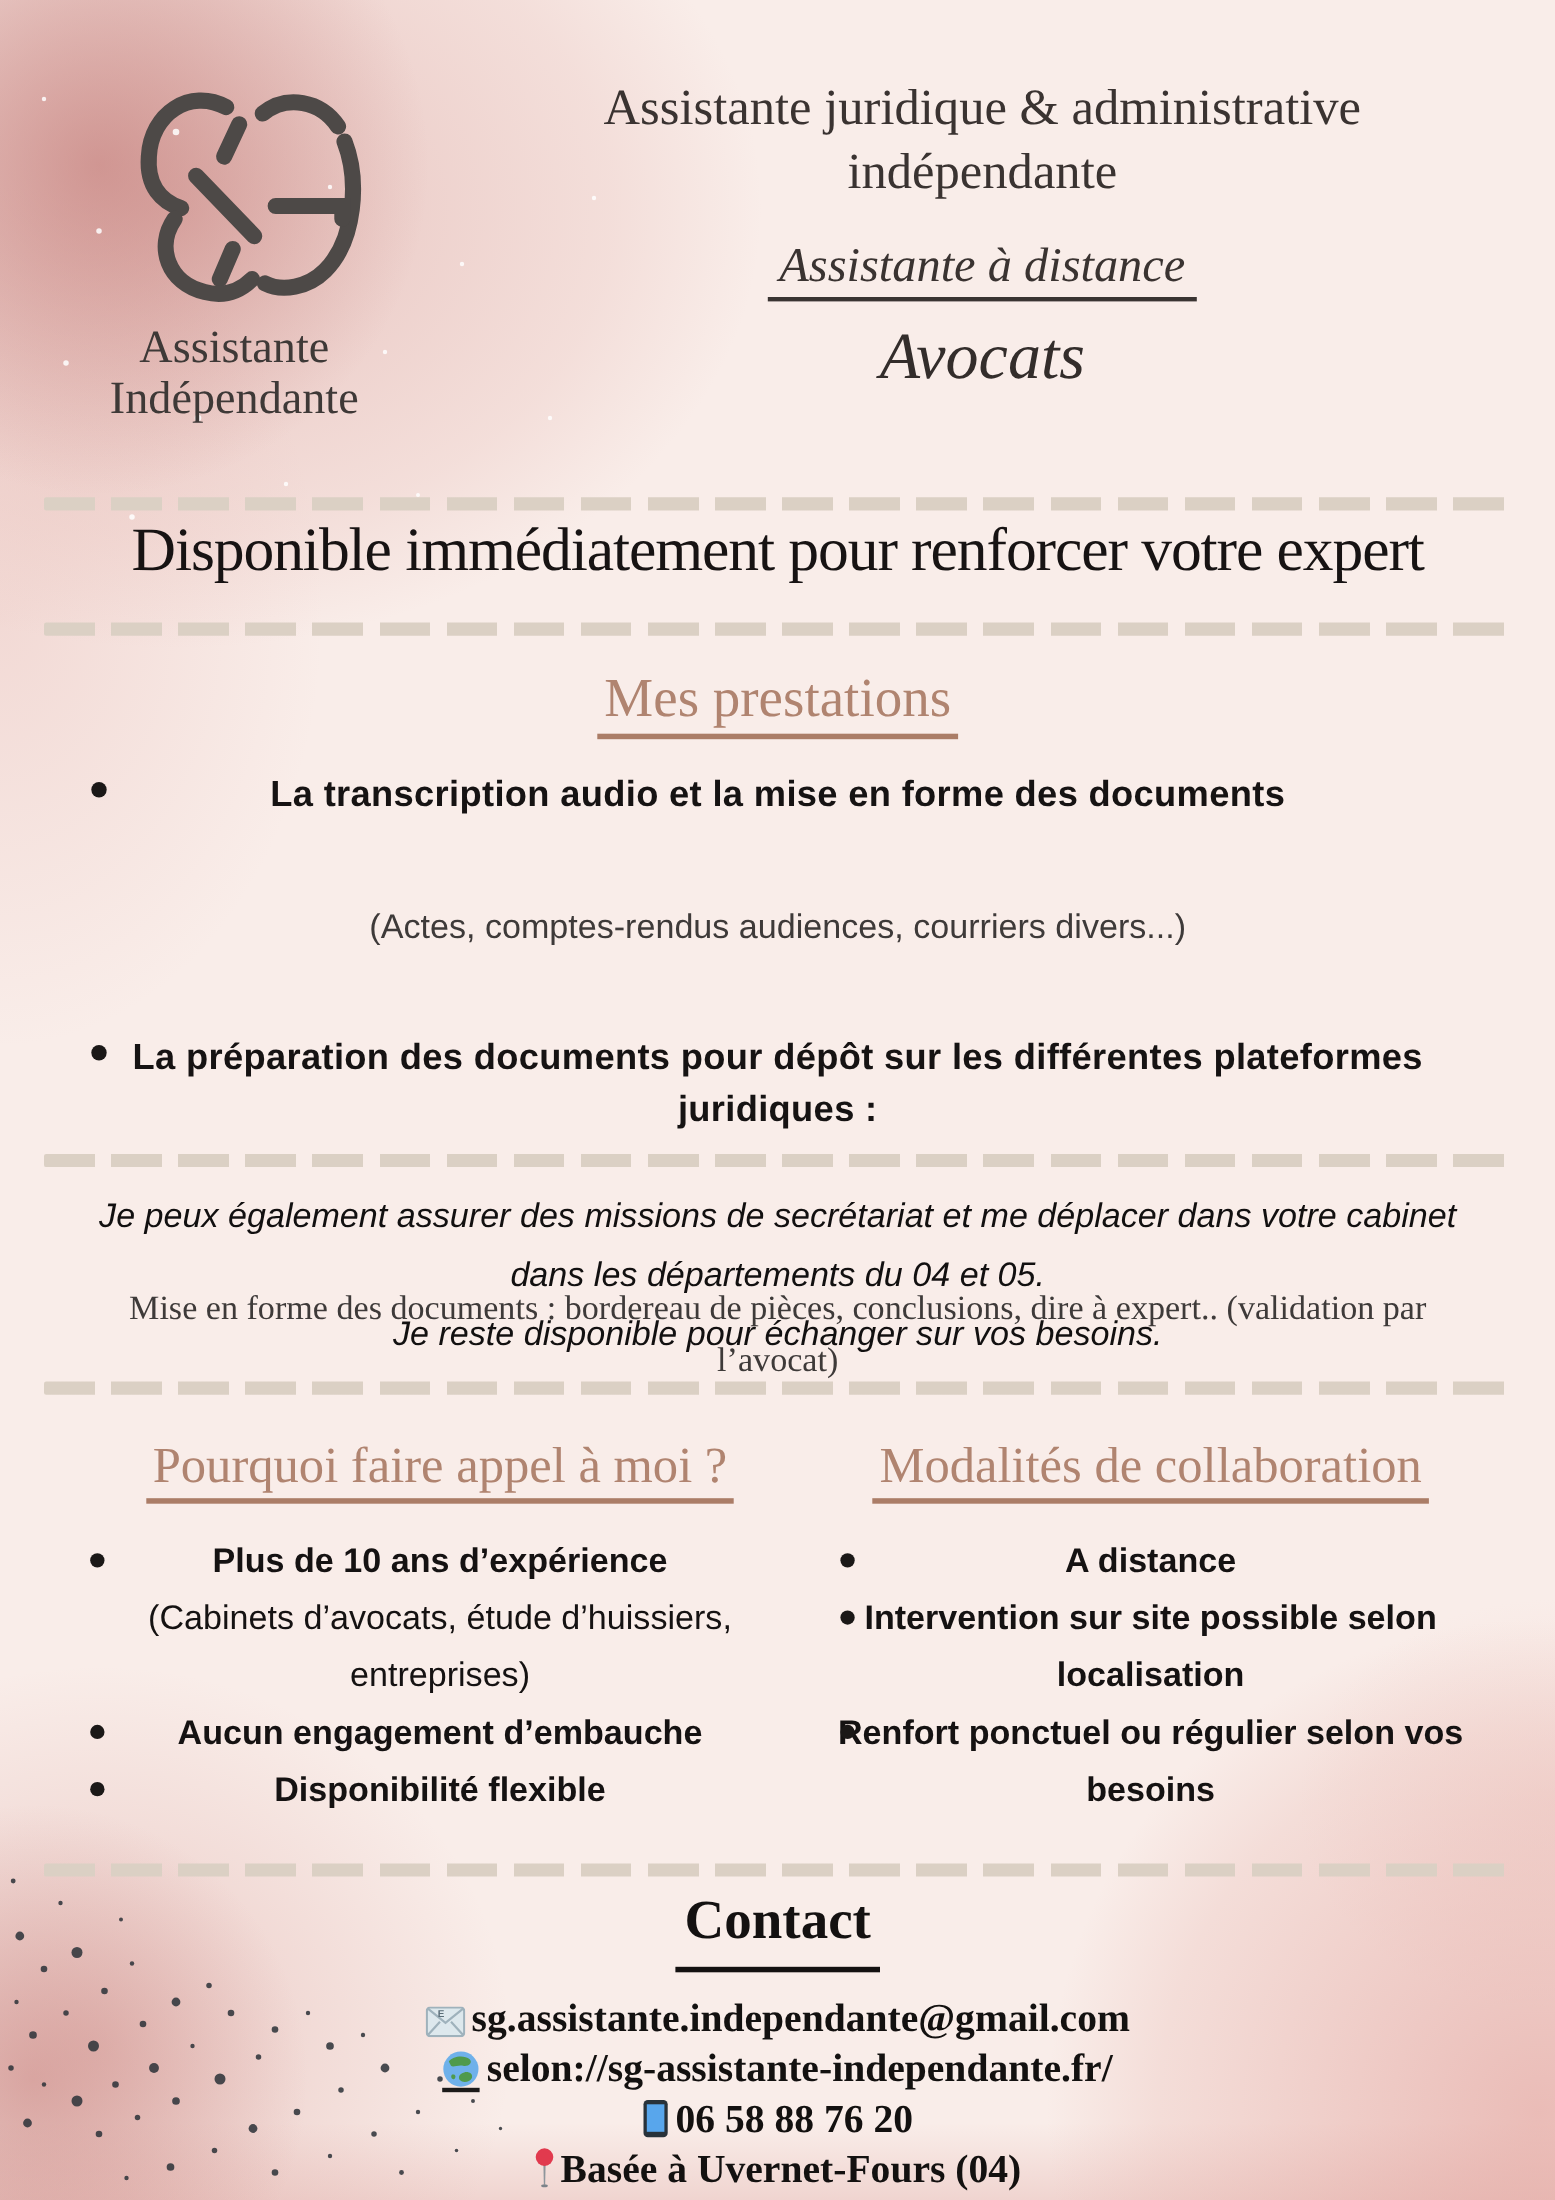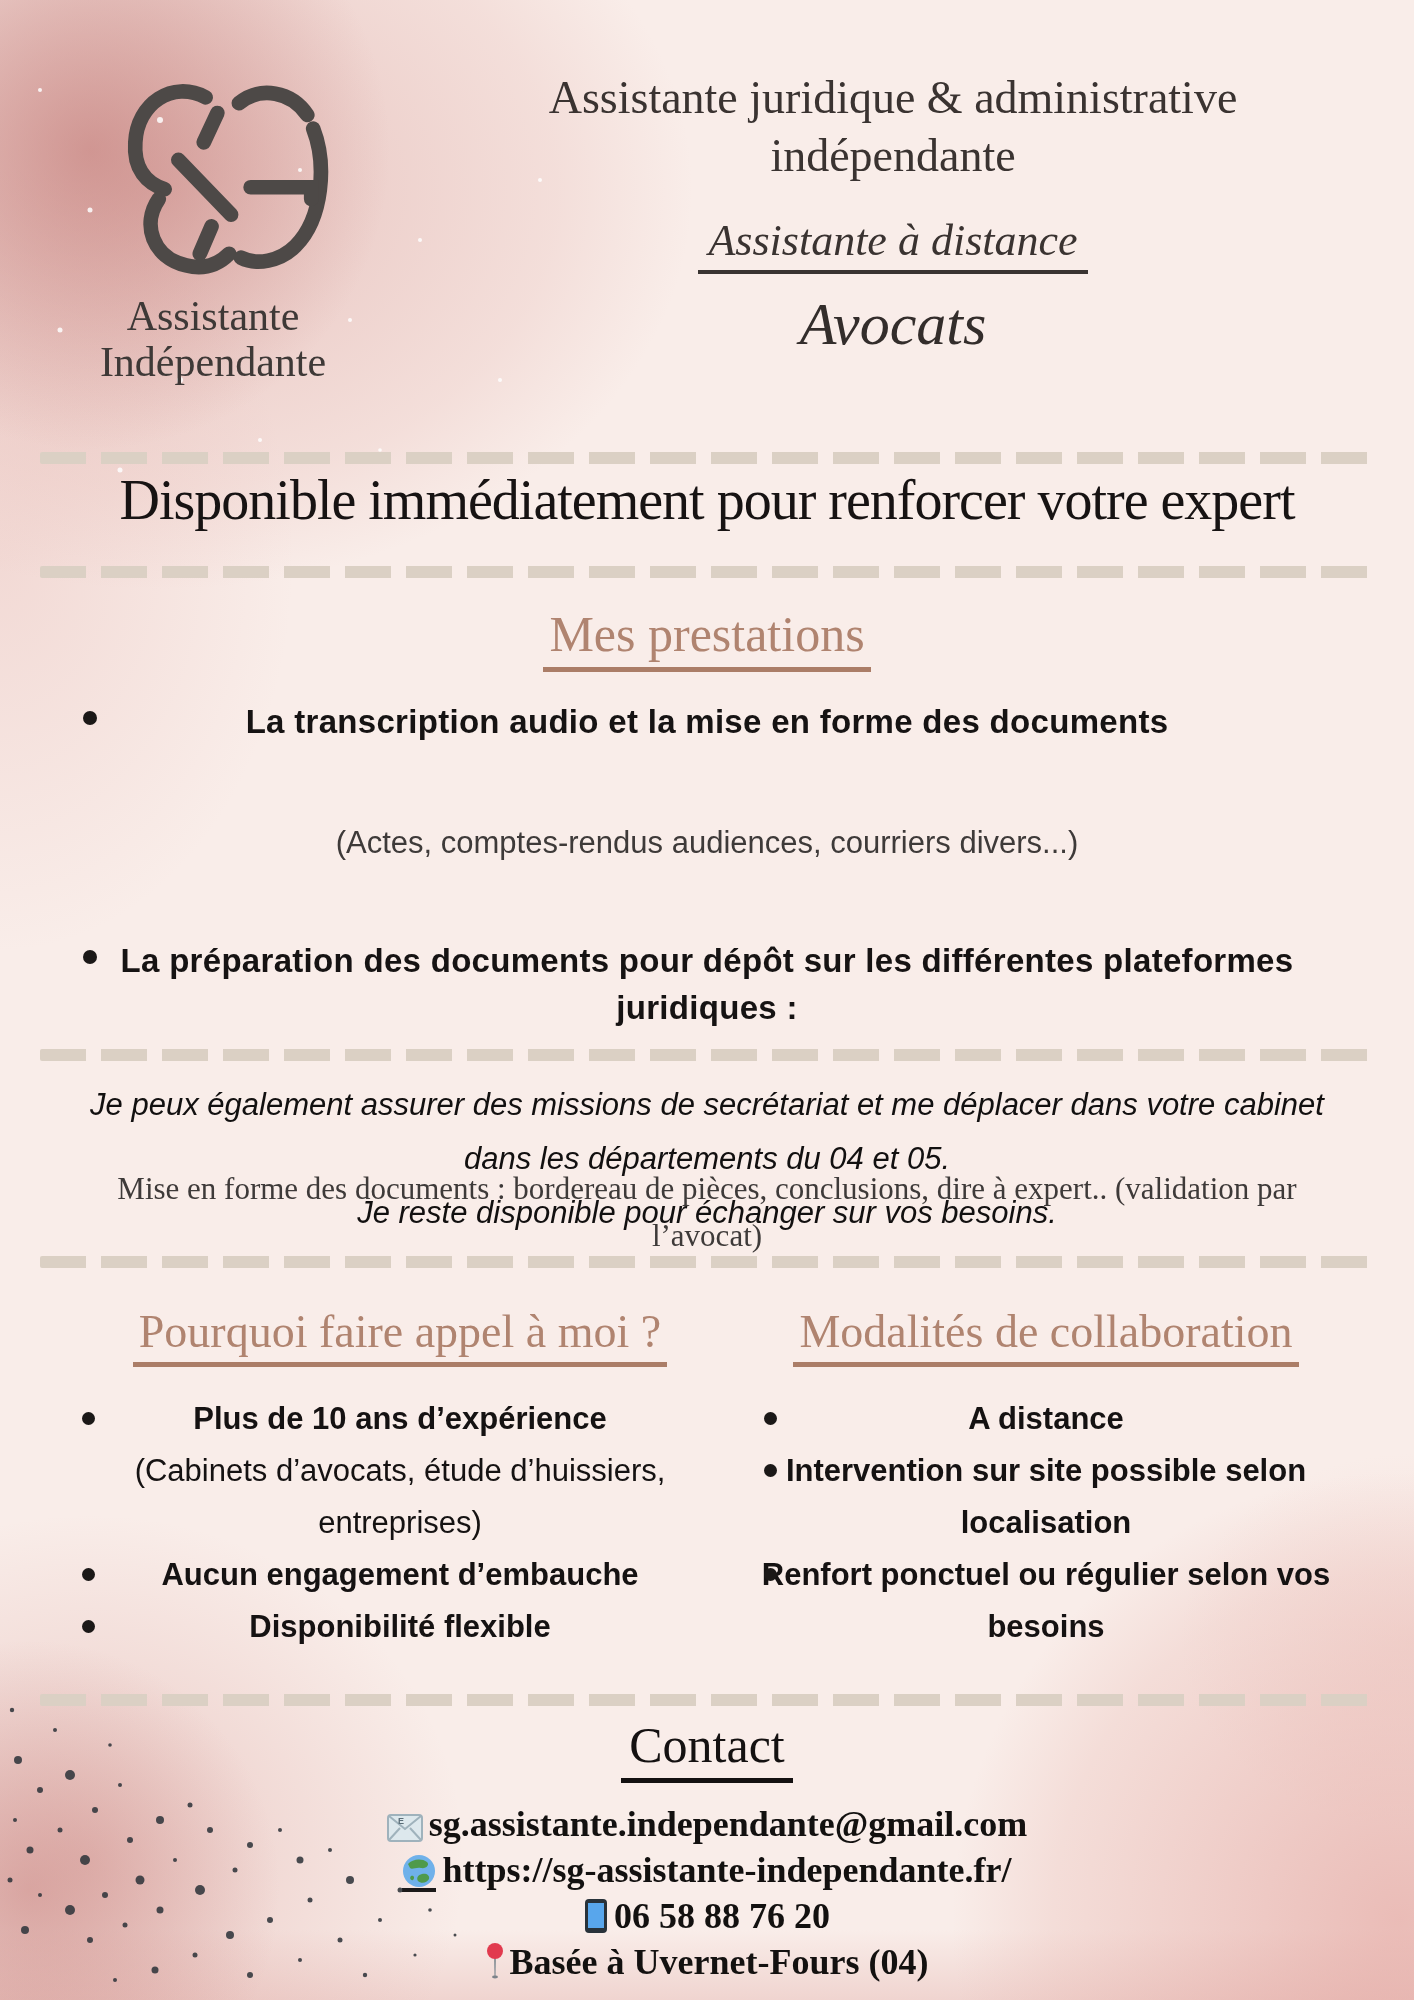--- a/index.html
+++ b/index.html
@@ -80,22 +80,22 @@
   .clist li{position:relative;font-size:31px;line-height:52px;color:#151212;}
   .clist .cdot::before{content:"";position:absolute;width:13px;height:13px;border-radius:50%;
                        background:#1b1817;top:19px;}
   .col-left .cdot::before{left:24px;}
   .col-right .cdot::before{left:42px;}
   .cl-bold{font-weight:700;}
   .cl-note{font-weight:400;color:#2c2928;}
 
   
   .contact{position:absolute;left:0;top:1716px;width:1414px;text-align:center;}
-  .contact-title{display:inline-block;font-size:50px;font-weight:400;color:#141111;
-                 border-bottom:5px solid #141111;padding:0 8px 4px 8px;margin:0 0 18px 0;}
+  .contact-title{display:inline-block;font-size:50px;font-weight:700;color:#141111;
+                 border-bottom:5px solid #141111;padding:0 8px 14px 8px;margin:0 0 18px 0;}
   .contact-line{margin:0;font-size:36px;line-height:46px;font-weight:700;color:#131110;
                 font-family:"Liberation Serif",serif;}
   .cicon{display:inline-block;vertical-align:-6px;margin-right:6px;line-height:0;}
   .globe-wrap{border-bottom:4px solid #1c1a19;}
 </style>
 </head>
 <body>
 
 <div class="page">
 
@@ -211,21 +211,21 @@
     </p>
 
     <p class="contact-line">
       <span class="cicon globe-wrap">
         <svg width="34" height="34" viewBox="0 0 34 34">
           <circle cx="17" cy="17" r="16" fill="#6fb1ea"></circle>
           <path d="M6 10 C10 5 20 4 25 8 C28 11 24 15 19 14 C14 13 10 16 8 14 Z" fill="#4f9a4b"></path>
           <path d="M20 20 C24 19 28 21 27 25 C25 29 19 30 16 27 C14 24 16 21 20 20 Z" fill="#4f9a4b"></path>
           <path d="M9 22 C12 21 13 24 11 26 C9 27 7 24 9 22 Z" fill="#4f9a4b"></path>
         </svg>
-      </span><span>https://sg-assistante-independante.fr/</span>
+      </span><span>selon://sg-assistante-independante.fr/</span>
     </p>
 
     <p class="contact-line">
       <span class="cicon">
         <svg width="24" height="36" viewBox="0 0 24 36">
           <rect x="1" y="1" width="22" height="34" rx="4" fill="#28323a"></rect>
           <rect x="4" y="5" width="16" height="25" fill="#58a6ec"></rect>
         </svg>
       </span><span>06 58 88 76 20</span>
     </p>

